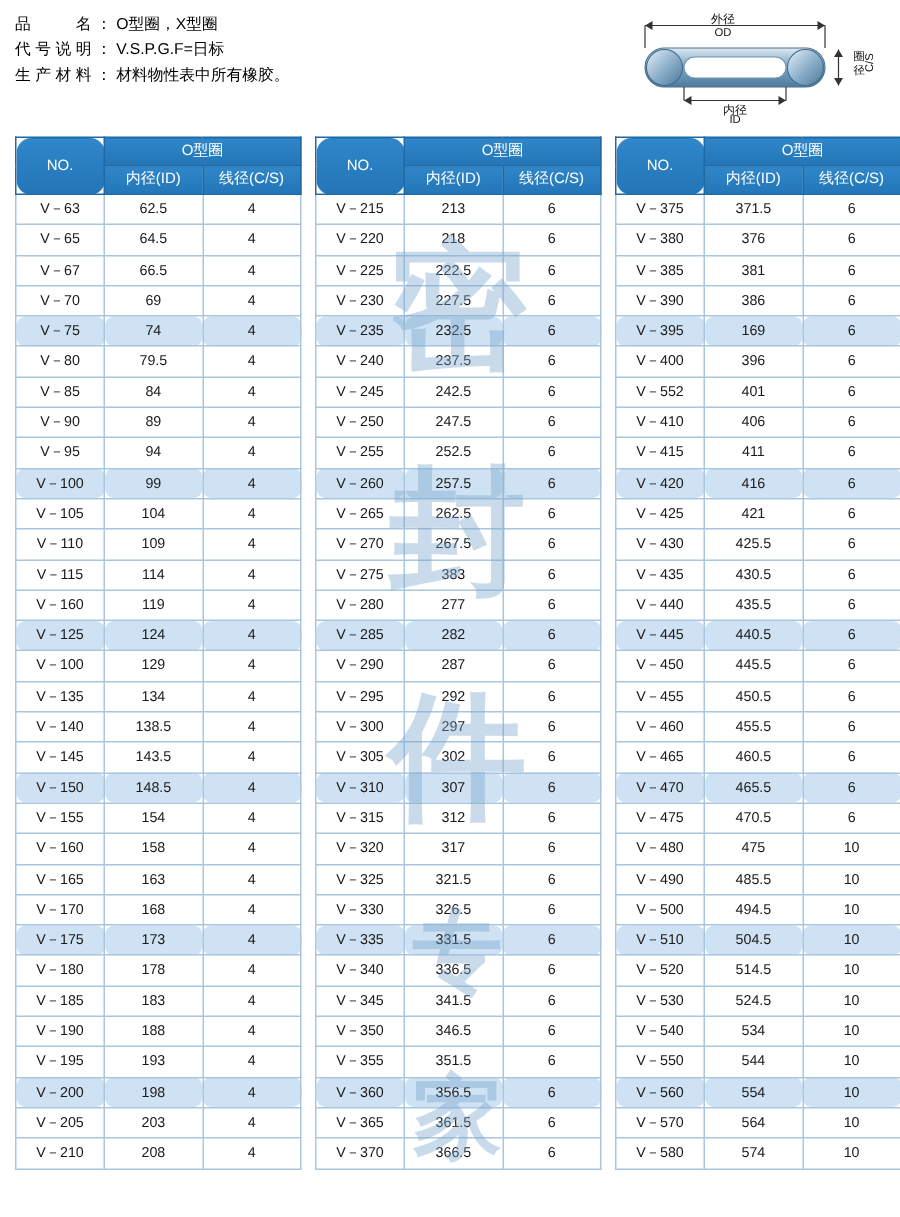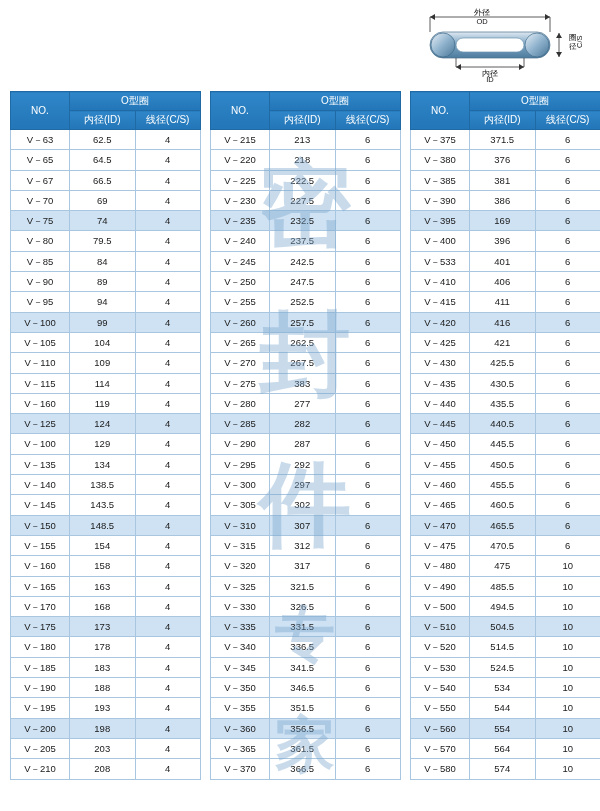--- a/index.html
+++ b/index.html
@@ -78,29 +78,31 @@
     border: 1px solid #1f6aa5;
     font-weight: normal;
     font-size: 10px;
     height: 18px;
     line-height: 18px;
   }
   .tbl thead th.no-cell {
     width: 58px;
     height: 37px;
     line-height: 37px;
+    border-radius: 10px;
   }
   .tbl thead th.grp {
     width: 130px;
   }
   .tbl tbody td.c-no { width: 58px; }
   .tbl tbody td.c-id { width: 65px; }
   .tbl tbody td.c-cs { width: 65px; }
   tr.alt td {
     background: #cfe2f3;
+    border-radius: 6px;
   }
   tr.norm td {
     background: #ffffff;
   }
 
   
   .watermark {
     position: absolute;
     left: 190px;
     top: 130px;
@@ -122,20 +124,31 @@
     font-size: 60px;
     line-height: 110px;
   }
 </style>
 </head>
 <body>
 
 <div class="page">
 
   <div class="header">
+    <div class="spec-lines">
+      <div class="spec-line">
+        <span class="spec-label">品　　名：</span><span>O型圈，X型圈</span>
+      </div>
+      <div class="spec-line">
+        <span class="spec-label">代号说明：</span><span>V.S.P.G.F=日标</span>
+      </div>
+      <div class="spec-line">
+        <span class="spec-label">生产材料：</span><span>材料物性表中所有橡胶。</span>
+      </div>
+    </div>
 
     <div class="diagram">
       <svg width="176" height="74" viewBox="0 0 176 74" xmlns="http://www.w3.org/2000/svg">
         <defs>
           <linearGradient id="ringGrad" x1="0" y1="0" x2="0" y2="1">
             <stop offset="0%" stop-color="#dfe9f2"></stop>
             <stop offset="45%" stop-color="#7fa6c4"></stop>
             <stop offset="100%" stop-color="#4d7c9e"></stop>
           </linearGradient>
           <linearGradient id="circGrad" x1="0" y1="0" x2="1" y2="1">
@@ -573,21 +586,21 @@
             <td class="c-no">V－395</td>
             <td class="c-id">169</td>
             <td class="c-cs">6</td>
           </tr>
           <tr class="norm">
             <td class="c-no">V－400</td>
             <td class="c-id">396</td>
             <td class="c-cs">6</td>
           </tr>
           <tr class="norm">
-            <td class="c-no">V－533</td>
+            <td class="c-no">V－552</td>
             <td class="c-id">401</td>
             <td class="c-cs">6</td>
           </tr>
           <tr class="norm">
             <td class="c-no">V－410</td>
             <td class="c-id">406</td>
             <td class="c-cs">6</td>
           </tr>
           <tr class="norm">
             <td class="c-no">V－415</td>

